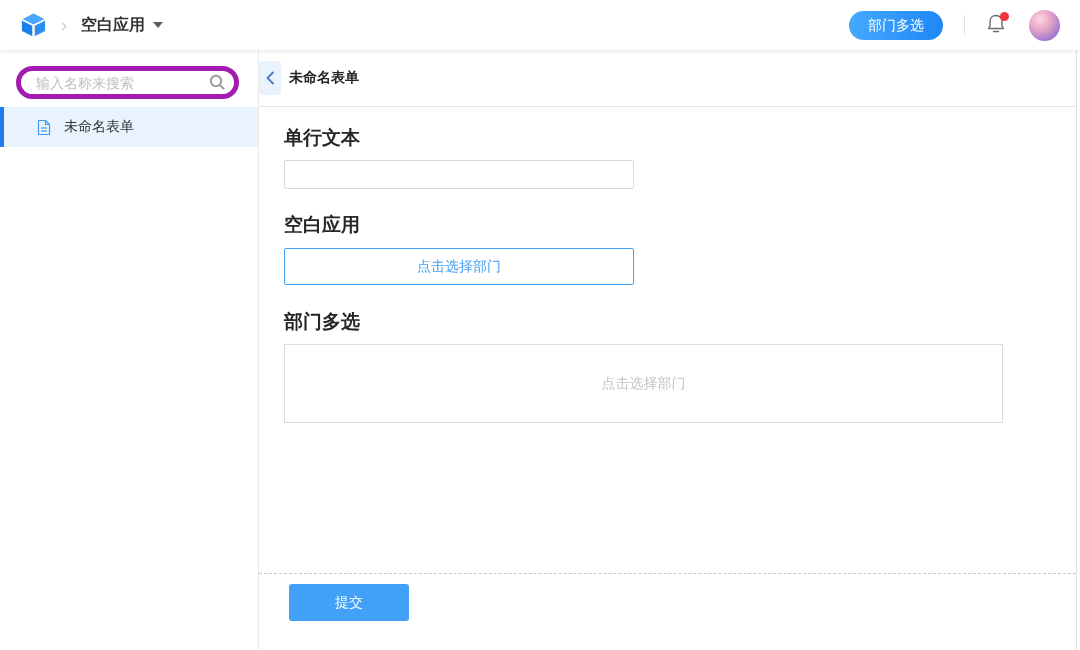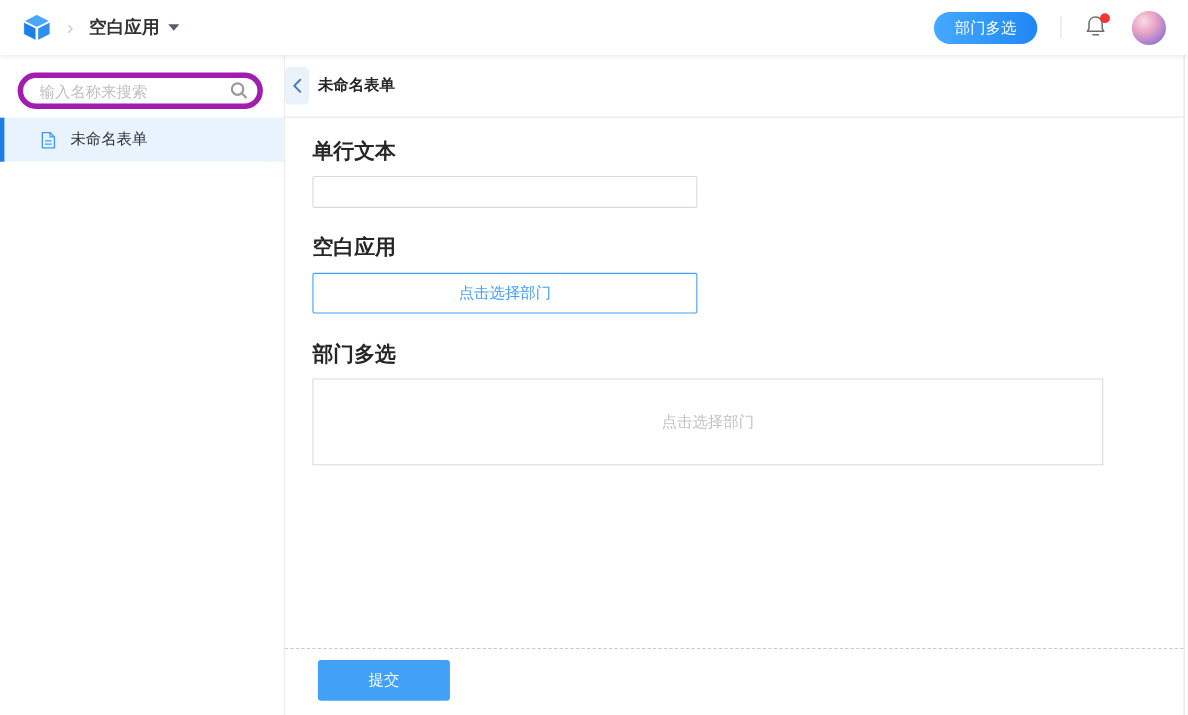--- a/index.html
+++ b/index.html
@@ -158,21 +158,21 @@
     margin-top: 9px;
     width: 719px; height: 79px;
     border: 1px solid #dcdcdc;
     display: flex; align-items: center; justify-content: center;
     cursor: pointer;
   }
   .dept-multi-placeholder { color: #c2c2c2; font-size: 14px; }
 
   .form-footer {
     position: absolute;
-    left: 0; right: 0; bottom: 0;
+    left: 0; right: 0; bottom: 16px;
     border-top: 1px dashed #c9c9c9;
     padding: 10px 0 13px 30px;
   }
   .submit-btn {
     width: 120px; height: 37px;
     background: #42a1f6;
     border: none;
     border-radius: 3px;
     color: #fff;
     font-size: 14px;

